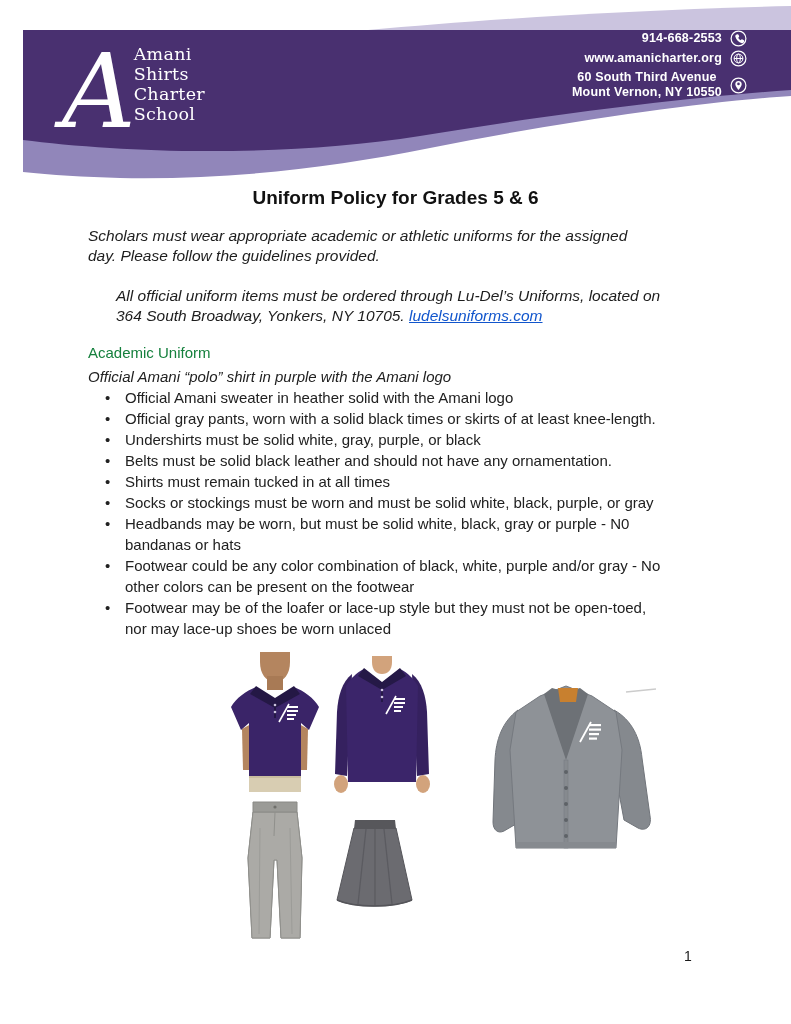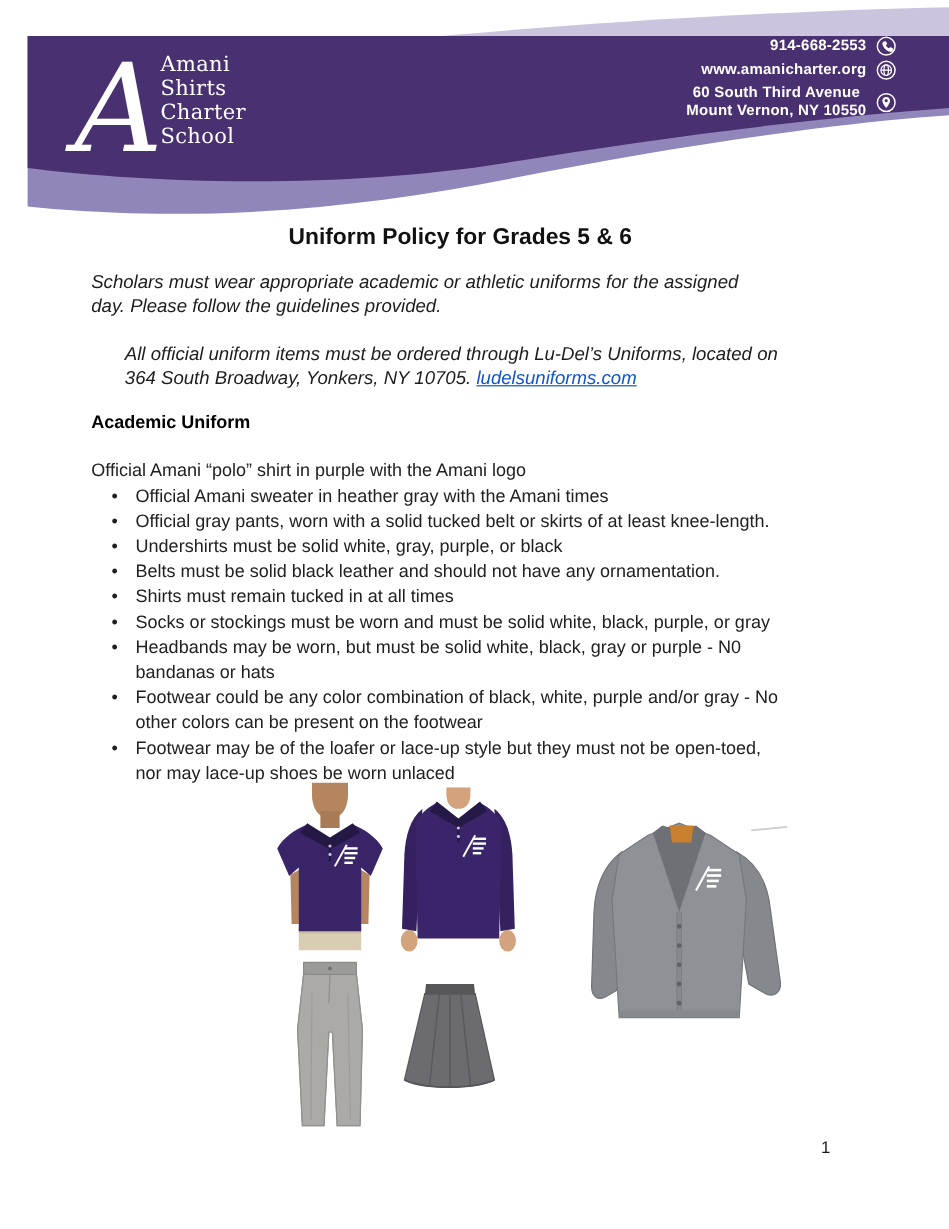--- a/index.html
+++ b/index.html
@@ -28,31 +28,31 @@
   }
   .contact{
     position:absolute;top:30px;right:44px;
     color:#ffffff;text-align:center;
     font-size:12.5px;font-weight:bold;letter-spacing:0.2px;
   }
   .c-row{display:flex;align-items:center;justify-content:flex-end;margin-bottom:3px;}
   .c-row .txt{line-height:15px;}
   .c-icon{margin-left:8px;flex:0 0 auto;}
   
-  .content{position:absolute;top:180px;left:76px;width:615px;}
+  .content{position:absolute;top:180px;left:88px;width:615px;}
   .title{
     margin:6px 0 0 0;text-align:center;
     font-size:19px;line-height:24px;font-weight:bold;color:#111111;
   }
   .para{font-style:italic;font-size:15.5px;line-height:20px;color:#1d1d1d;}
   .p1{margin-top:16px;}
   .p2{margin-top:20px;margin-left:28px;}
   .doc-link{color:#1155cc;text-decoration:underline;font-style:italic;}
-  .section-heading{margin-top:9px;font-size:15px;line-height:21px;font-weight:bold;color:#000000;}
-  .section-intro{margin-top:19px;font-size:15px;line-height:21px;}
+  .section-heading{margin-top:9px;font-size:15px;line-height:21px;font-weight:normal;color:#15803d;}
+  .section-intro{margin-top:3px;font-size:15px;line-height:21px;font-style:italic;}
   ul.bullets{margin:0;padding:0;list-style:none;}
   ul.bullets li{
     position:relative;padding-left:37px;
     font-size:15px;line-height:21px;
   }
   ul.bullets li::before{
     content:"•";position:absolute;left:17px;top:0;
     font-size:15px;line-height:21px;
   }
   
@@ -128,22 +128,22 @@
     <p class="para p2">
       <span>All official uniform items must be ordered through Lu-Del’s Uniforms, located on</span><br>
       <span>364 South Broadway, Yonkers, NY 10705.</span>
       <a class="doc-link" href="#">ludelsuniforms.com</a>
     </p>
 
     <div class="section-heading">Academic Uniform</div>
     <div class="section-intro">Official Amani “polo” shirt in purple with the Amani logo</div>
 
     <ul class="bullets">
-      <li><span>Official Amani sweater in heather gray with the Amani times</span></li>
-      <li><span>Official gray pants, worn with a solid tucked belt or skirts of at least knee-length.</span></li>
+      <li><span>Official Amani sweater in heather solid with the Amani logo</span></li>
+      <li><span>Official gray pants, worn with a solid black times or skirts of at least knee-length.</span></li>
       <li><span>Undershirts must be solid white, gray, purple, or black</span></li>
       <li><span>Belts must be solid black leather and should not have any ornamentation.</span></li>
       <li><span>Shirts must remain tucked in at all times</span></li>
       <li><span>Socks or stockings must be worn and must be solid white, black, purple, or gray</span></li>
       <li>
         <span>Headbands may be worn, but must be solid white, black, gray or purple - N0</span><br>
         <span>bandanas or hats</span>
       </li>
       <li>
         <span>Footwear could be any color combination of black, white, purple and/or gray - No</span><br>

